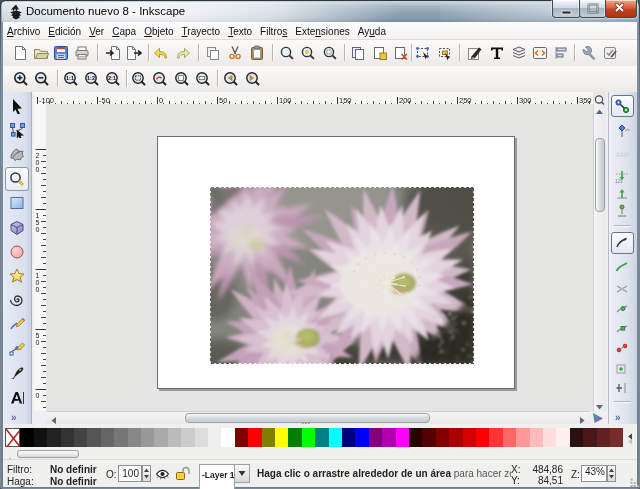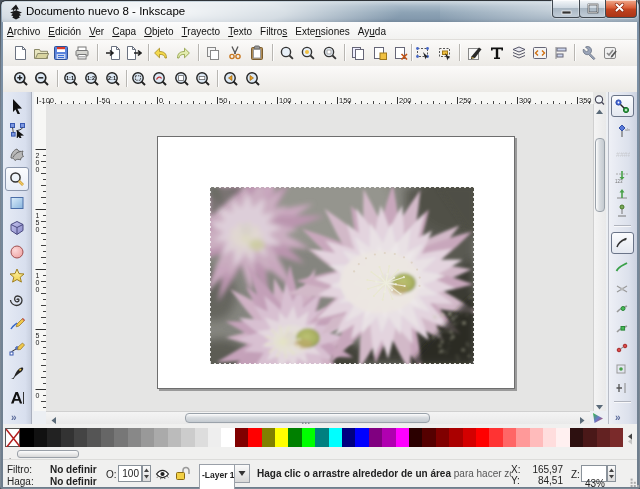--- a/index.html
+++ b/index.html
@@ -1235,24 +1235,24 @@
         <rect x="1.5" y="6.5" width="8" height="7" rx="1" fill="#f2d044" stroke="#8a6a10"></rect>
         <path d="M8 6V4.5a3 3 0 016 0V8" fill="none" stroke="#999" stroke-width="1.5"></path>
       </svg></div>
     <div style="position:absolute;left:196px;top:4px;width:36px;height:34px;background:#fff;border:1px solid #9aa0a8;font:bold 8.5px 'Liberation Sans';color:#222;padding:5px 0 16px 2px;box-sizing:border-box;white-space:nowrap;overflow:hidden;">-Layer 1</div>
     <div style="position:absolute;left:231px;top:4px;width:16px;height:19px;background:linear-gradient(#fafafa,#d8d8d8);border:1px solid #9aa0a8;box-sizing:border-box;"><svg width="14" height="17" viewBox="0 0 14 17" style="">
         <path d="M7 11L10.5 6h-7z" fill="#333"></path>
       </svg></div>
     <div style="position:absolute;left:254px;top:8px;width:254px;height:14px;font:10px 'Liberation Sans';color:#222;white-space:nowrap;overflow:hidden;"><b>Haga clic o arrastre alrededor de un área</b> <span style="color:#555">para hacer zoom, ...</span></div>
     <div style="position:absolute;left:508px;top:4px;font:10px 'Liberation Sans';color:#222;">X:</div>
     <div style="position:absolute;left:508px;top:15px;font:10px 'Liberation Sans';color:#222;">Y:</div>
-    <div style="position:absolute;left:520px;top:4px;width:40px;font:10px 'Liberation Sans';color:#222;text-align:right;">165,97</div>
+    <div style="position:absolute;left:520px;top:4px;width:40px;font:10px 'Liberation Sans';color:#222;text-align:right;">484,86</div>
     <div style="position:absolute;left:520px;top:15px;width:40px;font:10px 'Liberation Sans';color:#222;text-align:right;">84,51</div>
     <div style="position:absolute;left:568px;top:9px;font:10px 'Liberation Sans';color:#222;">Z:</div>
-    <div style="position:absolute;left:578px;top:5px;width:26px;height:17px;background:#fff;border:1px solid #8a929a;font:10px 'Liberation Sans';color:#222;padding:12px 0 0 3px;box-sizing:border-box;">43%</div>
+    <div style="position:absolute;left:578px;top:5px;width:26px;height:17px;background:#fff;border:1px solid #8a929a;font:10px 'Liberation Sans';color:#222;padding:0 0 0 3px;box-sizing:border-box;">43%</div>
     <div style="position:absolute;left:604px;top:5px;width:9px;height:17px;background:linear-gradient(#fafafa,#dcdcdc);border:1px solid #8a929a;box-sizing:border-box;"><svg width="7" height="15" viewBox="0 0 7 15" style="">
         <path d="M3.5 2.5L6 6H1z" fill="#444"></path>
         <path d="M3.5 12.5L6 9H1z" fill="#444"></path>
       </svg></div>
     <div style="position:absolute;left:626px;top:14px;width:11px;height:11px;"><svg width="11" height="11" viewBox="0 0 11 11" style="">
         <g fill="#aaa">
           <rect x="8.0" y="8.0" width="2" height="2"></rect>
           <rect x="4.8" y="8.0" width="2" height="2"></rect>
           <rect x="4.8" y="4.8" width="2" height="2"></rect>
           <rect x="1.5999999999999996" y="8.0" width="2" height="2"></rect>

